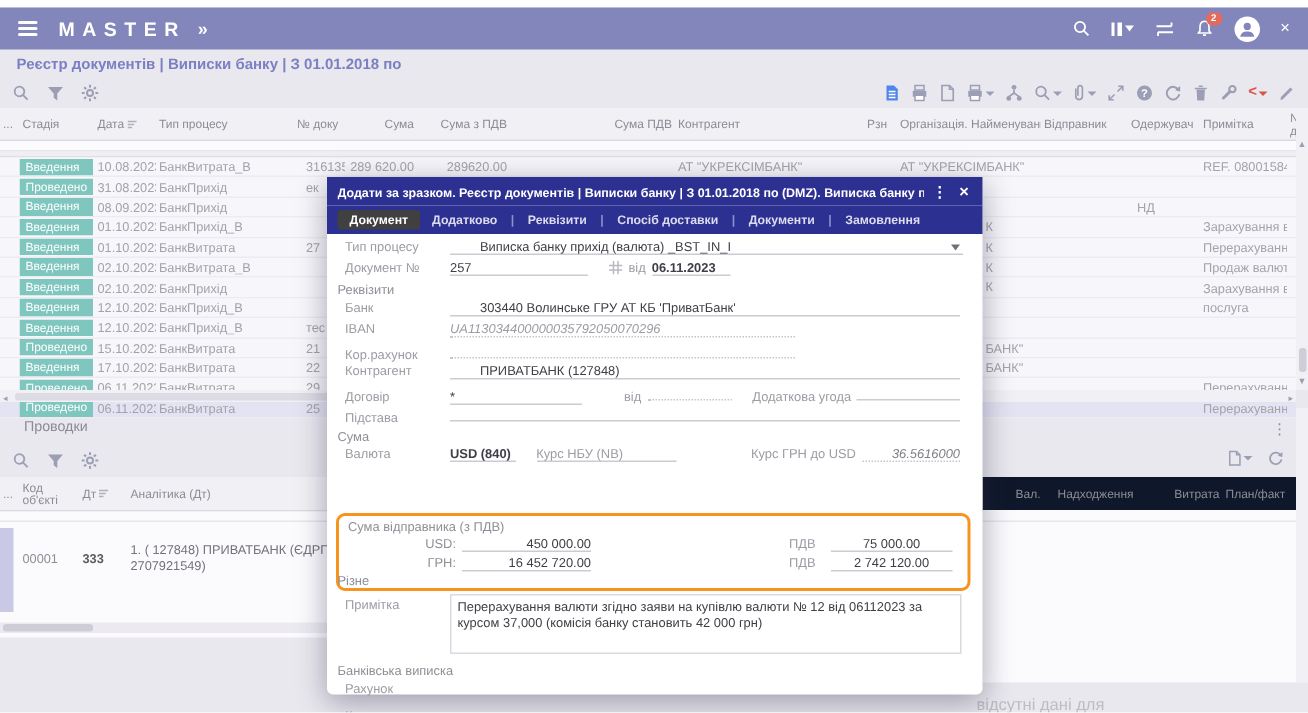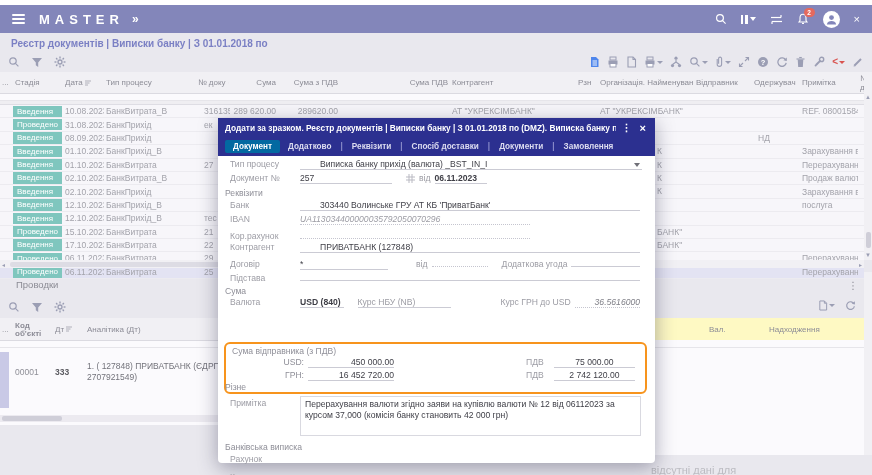--- a/index.html
+++ b/index.html
@@ -62,48 +62,48 @@
   .hscroll{position:absolute;left:0;top:260px;width:864px;height:8px;background:#f1f0f4;font-size:6px;color:#9b9eb4;}
   .hscroll .lf{position:absolute;left:2px;top:0.5px;}
   .hscroll .rt{position:absolute;right:2px;top:0.5px;}
   .hscroll .thumb{position:absolute;left:10px;top:1.5px;width:290px;height:5px;background:#dddce4;border-radius:2px;}
   
   .entries-title{position:absolute;left:16px;top:279px;font-size:9.5px;color:#8b8b94;}
   .entries-tools{position:absolute;left:8px;top:301px;display:flex;gap:11px;align-items:center;}
   .entries-panel{position:absolute;left:0;top:318px;width:655px;height:107px;background:#fbfafd;}
   .et-header{display:grid;grid-template-columns:var(--ecols);background:#f1f0f4;height:22px;border-bottom:1px solid #dbdae1;color:#8c8c96;font-size:8px;align-items:center;}
   .et-header .hc{padding:0 2px;display:flex;align-items:center;gap:2px;}
-  .et-header .hc.wrap{display:block;white-space:normal;line-height:1.05;padding-top:2px;font-weight:bold;}
+  .et-header .hc.wrap{display:block;white-space:normal;line-height:1.05;padding-top:2px;}
   .et-filter{height:6px;background:#fbfafd;border-bottom:1px solid #e6e5ea;}
   .erow{display:grid;grid-template-columns:var(--ecols);min-height:48px;align-items:center;font-size:8.5px;color:#8e8e96;position:relative;background:#fbfafd;cursor:pointer;}
   .erow .c{padding:0 2px;}
   .erow .dt{font-weight:bold;color:#5a5a60;}
   .erow .analytics{color:#73737b;white-space:normal;line-height:1.3;max-width:150px;}
   .sel-stub{position:absolute;left:0;top:352px;width:9px;height:56px;background:#c9c9e6;}
   .ehscroll{position:absolute;left:0;top:415px;width:218px;height:7px;background:#eceaf0;}
   .ehscroll .thumb{position:absolute;left:2px;top:1px;width:60px;height:5px;background:#cfced8;border-radius:2px;}
   .analytics-panel{position:absolute;left:655px;top:272px;width:209px;height:183px;}
   .ap-white{position:absolute;left:0;top:46px;width:209px;height:137px;background:#fbfafd;}
   .ap-kebab{position:absolute;right:6px;top:8px;color:#8c8c96;font-size:10px;cursor:pointer;}
   .ap-tools{position:absolute;right:8px;top:28px;display:flex;gap:10px;align-items:center;}
-  .ap-header{position:absolute;left:0;top:46px;width:209px;display:grid;grid-template-columns:var(--acols);background:#fef9c3;height:22px;border-bottom:1px solid #dbdae1;color:#8c8c96;font-size:8px;align-items:center;gap:32px;}
+  .ap-header{position:absolute;left:0;top:46px;width:209px;display:grid;grid-template-columns:var(--acols);background:#0f172a;height:22px;border-bottom:1px solid #dbdae1;color:#8c8c96;font-size:8px;align-items:center;}
   .ap-header .hc{padding:0 2px;overflow:hidden;white-space:nowrap;}
   .ap-header .hc.r{text-align:right;}
   .ap-filter{position:absolute;left:0;top:68px;width:209px;height:7px;background:#fbfafd;border-bottom:1px solid #e6e5ea;}
   .avscroll{position:absolute;left:864px;top:272px;width:8px;height:183px;background:#f1f0f4;}
   .empty-hint{position:absolute;left:615px;top:464px;font-size:11px;color:#bcbcc2;padding-left:36px;}
   
   .modal{position:absolute;left:218px;top:118px;width:437px;height:345px;background:#fff;box-shadow:0 5px 20px rgba(40,40,70,.4);border-radius:0 0 4px 4px;z-index:50;}
   .m-header{height:19px;background:var(--accent,#2c3090);color:#fff;display:flex;align-items:center;padding:0 7px;font-size:8.3px;font-weight:bold;}
   .m-title{flex:1;white-space:nowrap;overflow:hidden;}
   .m-kebab{font-size:10px;padding:0 6px;cursor:pointer;}
   .m-close{font-size:11px;cursor:pointer;padding:0 2px;}
   .m-tabs{height:19px;background:var(--accent,#2c3090);display:flex;align-items:center;padding:0 7px;color:#dcdcf0;font-size:8.2px;font-weight:bold;}
   .m-tab{padding:2px 8px;cursor:pointer;white-space:nowrap;}
-  .m-tab.active{background:#0369a1;border-radius:2px;color:#fff;}
+  .m-tab.active{background:#404040;border-radius:2px;color:#fff;}
   .m-sep{color:#8d90cc;margin:0 1px;}
   .m-body{position:relative;height:307px;font-size:8.6px;}
   .frow{position:absolute;left:12px;right:15px;display:flex;align-items:baseline;}
   .flabel{width:70px;flex:none;color:#9c9ca4;}
   .fsection{position:absolute;left:7px;color:#8f8f98;}
   .fval{color:#3e3e46;border-bottom:1px solid #cbcbd4;min-height:10px;}
   .fval.grow{flex:1;padding-left:20px;}
   .fval.dotted{border-bottom:1px dotted #c5c5cf;color:#9c9ca4;font-style:italic;}
   .fsmall{color:#9c9ca4;margin:0 4px;flex:none;}
   .sel-arrow{width:0;height:0;border-left:3.5px solid transparent;border-right:3.5px solid transparent;border-top:4px solid #707078;align-self:center;margin-left:-8px;}

